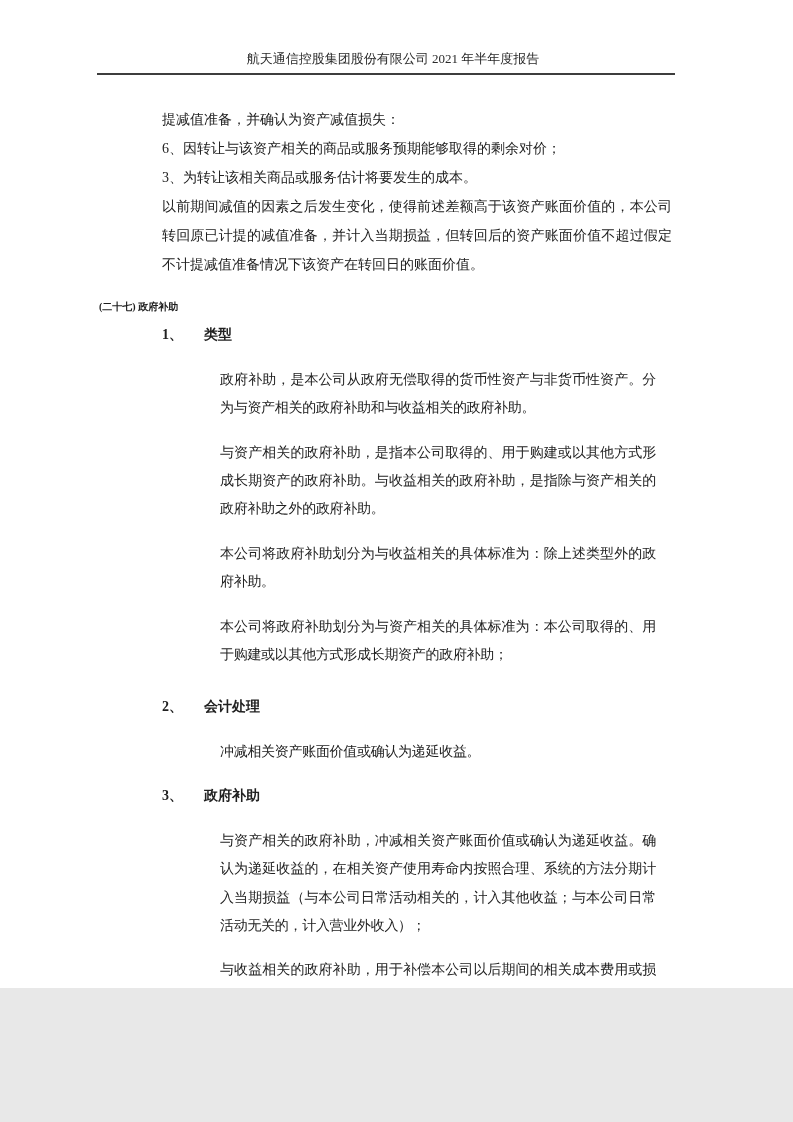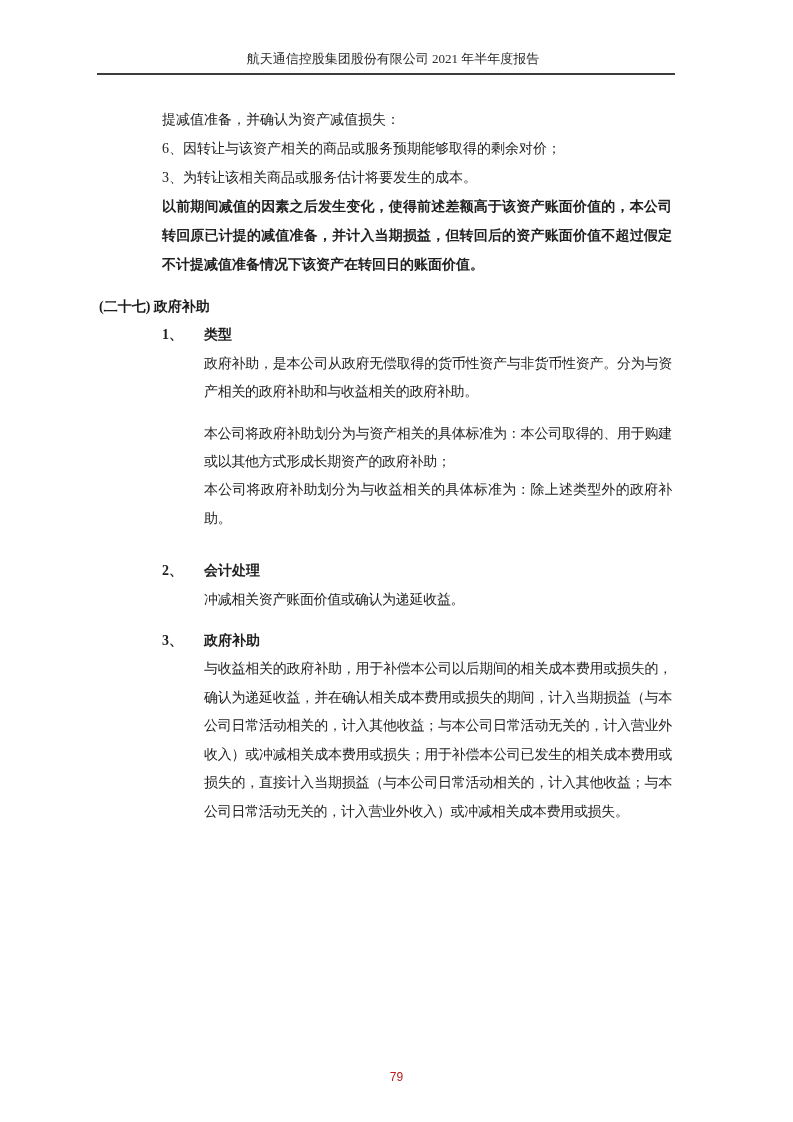--- a/index.html
+++ b/index.html
@@ -1,21 +1,21 @@
 <!DOCTYPE html>
 <html lang="zh"><head>
 <meta charset="utf-8">
 <style>
   html, body { margin: 0; padding: 0; background: #e8e8e8; }
   * { box-sizing: border-box; }
 
   .page {
     position: relative;
     width: 793px;
-    height: 1122px;
+    height: 988px;
     margin: 0 auto;
     background: #ffffff;
     font-family: "Liberation Serif", "DejaVu Serif", serif;
     color: #212121;
     overflow: hidden;
   }
 
   
   .header {
     margin: 0 118px 0 97px;
@@ -36,25 +36,25 @@
     padding: 0 121px 0 99px;
     font-size: 14px;
   }
 
   .cont-block {
     margin: 30px 0 12px 63px;
     width: 510px;
     line-height: 29px;
   }
   .cont-block p { margin: 0; }
-  .cont-block .cpara { text-align: justify; font-weight: bold; }
+  .cont-block .cpara { text-align: justify; }
 
   .sec-heading {
     margin: 14px 0 0 0;
-    font-size: 14px;
+    font-size: 10px;
     font-weight: bold;
     line-height: 28.4px;
     color: #1c1c1c;
   }
 
   .item { margin: 0; }
   .item-2 { margin-top: 24px; }
   .item-3 { margin-top: 13px; }
 
   .item-title-row {
@@ -63,21 +63,21 @@
     font-weight: bold;
     display: flex;
   }
   .item-num { width: 42px; flex: 0 0 42px; }
 
   .item-body {
     margin-left: 105px;
     width: 468px;
   }
   .para {
-    margin: 0;
+    margin: 16px;
     line-height: 28.4px;
     text-align: justify;
     letter-spacing: -0.3px;
   }
   .gap-before { margin-top: 13px; }
 
   
   .footer {
     position: absolute;
     top: 1070px;
@@ -109,41 +109,43 @@
 
     <h2 class="sec-heading">(二十七) 政府补助</h2>
 
     <div class="item item-1">
       <div class="item-title-row">
         <span class="item-num">1、</span>
         <span class="item-title">类型</span>
       </div>
       <div class="item-body">
         <p class="para">政府补助，是本公司从政府无偿取得的货币性资产与非货币性资产。分为与资产相关的政府补助和与收益相关的政府补助。</p>
+        <p class="para">与资产相关的政府补助，是指本公司取得的、用于购建或以其他方式形成长期资产的政府补助。与收益相关的政府补助，是指除与资产相关的政府补助之外的政府补助。</p>
+        <p class="para">本公司将政府补助划分为与收益相关的具体标准为：除上述类型外的政府补助。</p>
         <p class="para gap-before">本公司将政府补助划分为与资产相关的具体标准为：本公司取得的、用于购建或以其他方式形成长期资产的政府补助；</p>
-        <p class="para">本公司将政府补助划分为与收益相关的具体标准为：除上述类型外的政府补助。</p>
       </div>
     </div>
 
     <div class="item item-2">
       <div class="item-title-row">
         <span class="item-num">2、</span>
         <span class="item-title">会计处理</span>
       </div>
       <div class="item-body">
         <p class="para">冲减相关资产账面价值或确认为递延收益。</p>
       </div>
     </div>
 
     <div class="item item-3">
       <div class="item-title-row">
         <span class="item-num">3、</span>
         <span class="item-title">政府补助</span>
       </div>
       <div class="item-body">
+        <p class="para">与资产相关的政府补助，冲减相关资产账面价值或确认为递延收益。确认为递延收益的，在相关资产使用寿命内按照合理、系统的方法分期计入当期损益（与本公司日常活动相关的，计入其他收益；与本公司日常活动无关的，计入营业外收入）；</p>
         <p class="para">与收益相关的政府补助，用于补偿本公司以后期间的相关成本费用或损失的，确认为递延收益，并在确认相关成本费用或损失的期间，计入当期损益（与本公司日常活动相关的，计入其他收益；与本公司日常活动无关的，计入营业外收入）或冲减相关成本费用或损失；用于补偿本公司已发生的相关成本费用或损失的，直接计入当期损益（与本公司日常活动相关的，计入其他收益；与本公司日常活动无关的，计入营业外收入）或冲减相关成本费用或损失。</p>
       </div>
     </div>
 
   </div>
 
   <div class="footer">
     <span>79</span>
   </div>
 

